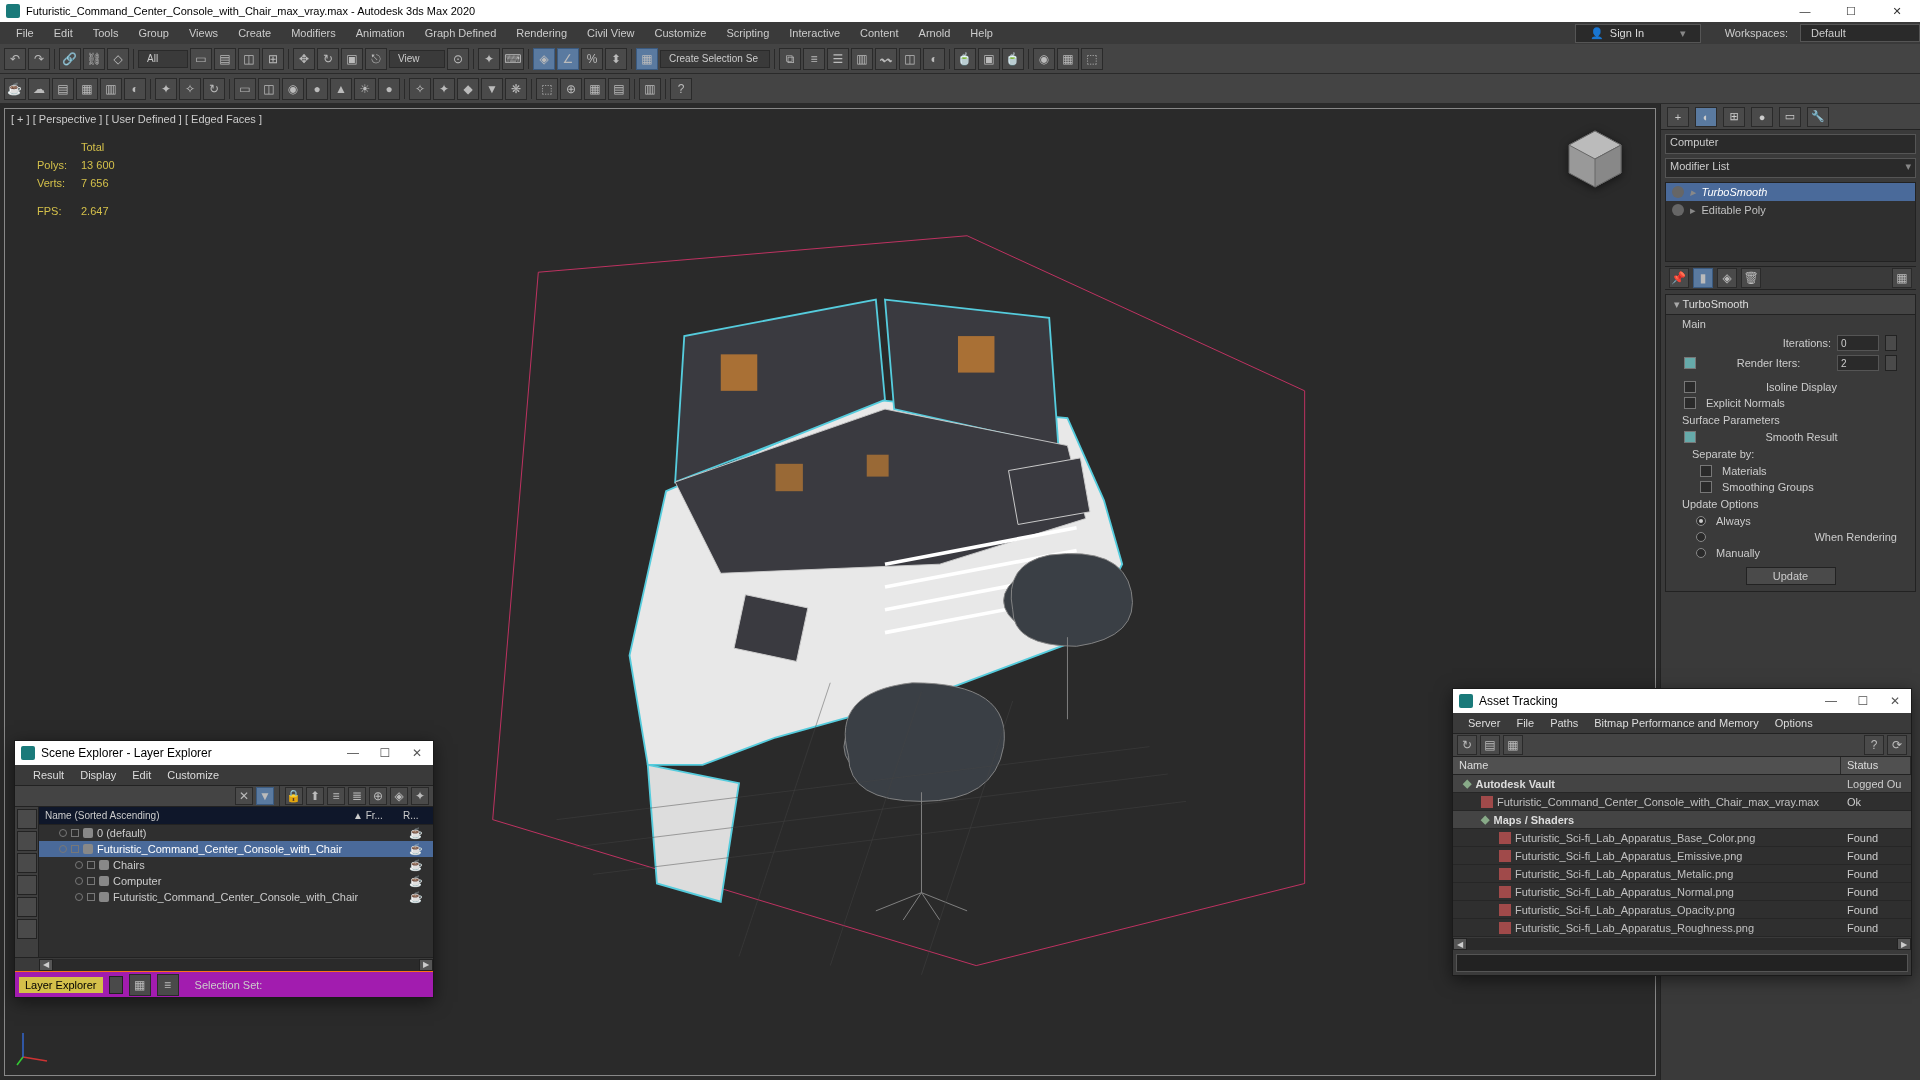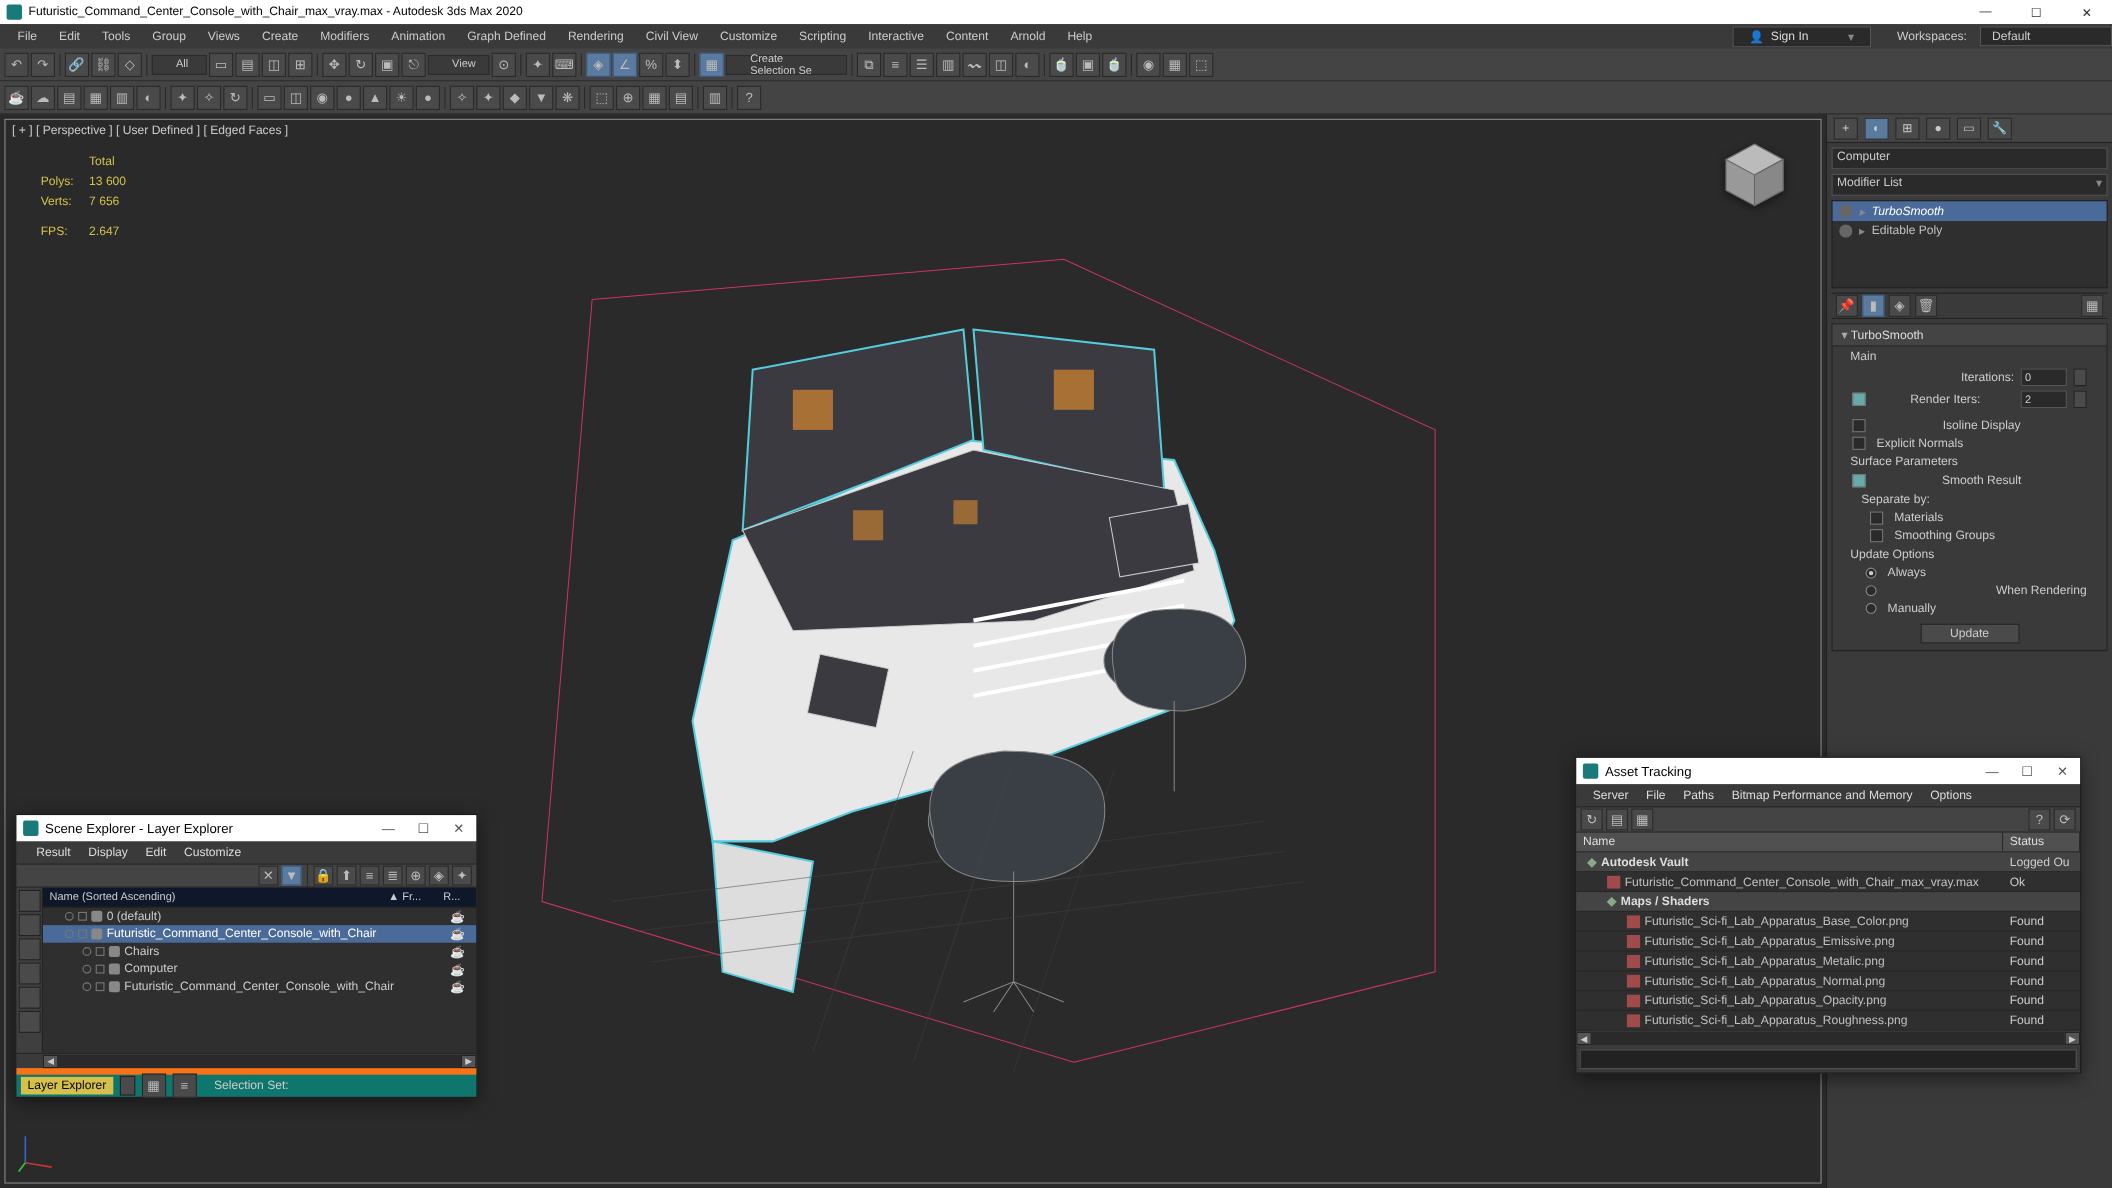--- a/index.html
+++ b/index.html
@@ -17,21 +17,21 @@
 .menubar .signin{margin-left:auto;background:#2a2a2a;border:1px solid #555;padding:2px 14px;display:flex;align-items:center;gap:6px;color:#ddd;font-size:11px}
 .menubar .workspaces{padding:3px 8px;color:#ccc;font-size:11px;margin-left:16px}
 .menubar .ws-sel{background:#2a2a2a;border:1px solid #555;padding:2px 10px;color:#ccc;font-size:11px;margin-left:4px;width:120px}
 
 
 .toolbar{height:30px;background:#444;border-bottom:1px solid #2a2a2a;display:flex;align-items:center;padding:0 4px;gap:2px}
 .toolbar2{height:30px;background:#444;border-bottom:1px solid #2a2a2a;display:flex;align-items:center;padding:0 4px;gap:2px}
 .tbtn{width:22px;height:22px;background:#4a4a4a;border:1px solid #2a2a2a;display:flex;align-items:center;justify-content:center;color:#bbb;font-size:12px}
 .tbtn.active{background:#5a7aa0;border-color:#3a5a80}
 .tsep{width:1px;height:20px;background:#2a2a2a;margin:0 2px}
-.tdrop{height:18px;background:#3a3a3a;border:1px solid #2a2a2a;color:#ccc;font-size:10px;padding:0 21px;display:flex;align-items:center}
+.tdrop{height:18px;background:#3a3a3a;border:1px solid #2a2a2a;color:#ccc;font-size:10px;padding:0 8px;display:flex;align-items:center}
 
 
 .main{position:absolute;top:104px;left:0;right:260px;bottom:0;background:#2a2a2a}
 .viewport{position:absolute;inset:4px;background:#2a2a2a;border:1px solid #888}
 .viewport-label{position:absolute;top:4px;left:6px;color:#ccc;font-size:11px}
 .stats{position:absolute;top:28px;left:30px;color:#d4c04a;font-size:11px;line-height:16px}
 .stats td{padding-right:12px}
 .viewcube{position:absolute;top:10px;right:20px;width:80px;height:80px;display:flex;align-items:center;justify-content:center}
 .viewcube svg{filter:drop-shadow(0 2px 4px rgba(0,0,0,.5))}
 .axis{position:absolute;bottom:8px;left:8px;width:40px;height:40px}
@@ -83,21 +83,21 @@
 .se-side .sbtn{width:20px;height:20px;background:#4a4a4a;border:1px solid #222}
 .se-tree{flex:1;background:#2f2f2f;overflow:auto}
 .se-hdr{height:18px;background:#0f172a;color:#ccc;font-size:10px;display:flex;align-items:center;padding-left:6px;border-bottom:1px solid #222}
 .se-hdr .c1{flex:1}
 .se-row{height:16px;display:flex;align-items:center;font-size:11px;color:#ccc;padding-left:4px;gap:4px}
 .se-row.sel{background:#4a6a9a;color:#fff}
 .se-row .ind{display:inline-block}
 .se-row .icn{width:10px;height:10px;background:#888;border-radius:2px}
 .se-row .eye{width:8px;height:8px;border:1px solid #777;border-radius:50%}
 .se-row .frz{width:8px;height:8px;border:1px solid #777}
-.se-foot{height:26px;background:#0f766e;display:flex;align-items:center;border-top:6px solid #f97316;padding:0 4px;gap:6px}
+.se-foot{height:26px;background:#a21caf;display:flex;align-items:center;border-top:1px solid #f97316;padding:0 4px;gap:6px}
 .se-foot .lbl{background:#d4c04a;color:#000;padding:2px 6px;font-size:11px}
 .se-foot .drop{width:14px;height:18px;background:#4a4a4a;border:1px solid #222}
 .se-foot .sslbl{color:#ccc;font-size:11px;margin-left:10px}
 .se-scroll{height:14px;background:#3a3a3a;display:flex;align-items:center;border-top:1px solid #222}
 .se-scroll .ar{width:14px;height:12px;background:#555;border:1px solid #222;display:flex;align-items:center;justify-content:center;color:#ccc;font-size:8px}
 .se-scroll .track{flex:1;height:12px;background:#2a2a2a}
 
 
 .at-menu{height:20px;background:#3a3a3a;display:flex;align-items:center;padding-left:8px;gap:2px}
 .at-menu span{padding:2px 7px;color:#ddd;font-size:11px}
@@ -523,21 +523,21 @@
   </div>
   <div class="se-foot">
     <span class="lbl">Layer Explorer</span>
     <div class="drop"></div>
     <div class="tbtn">▦</div>
     <div class="tbtn">≡</div>
     <span class="sslbl">Selection Set:</span>
   </div>
 </div>
 
-<div class="fwin" style="right:28px;top:688px;width:460px">
+<div class="fwin" style="right:8px;top:688px;width:460px">
   <div class="ftitle">
     <div class="ficon"></div>
     <span>Asset Tracking</span>
     <div class="spacer"></div>
     <div class="fwbtn">—</div>
     <div class="fwbtn">☐</div>
     <div class="fwbtn">✕</div>
   </div>
   <div class="at-menu" id="at-menu">
       <span>Server</span>

